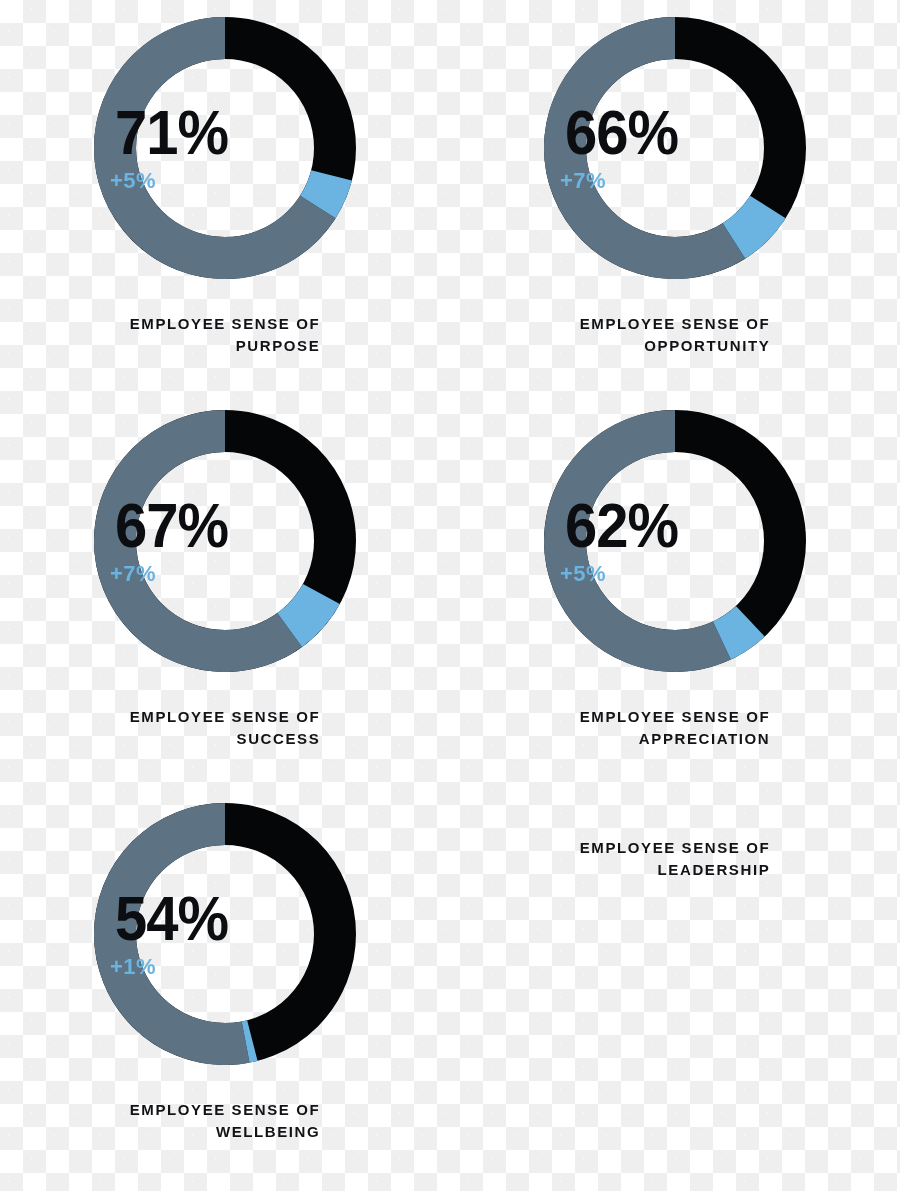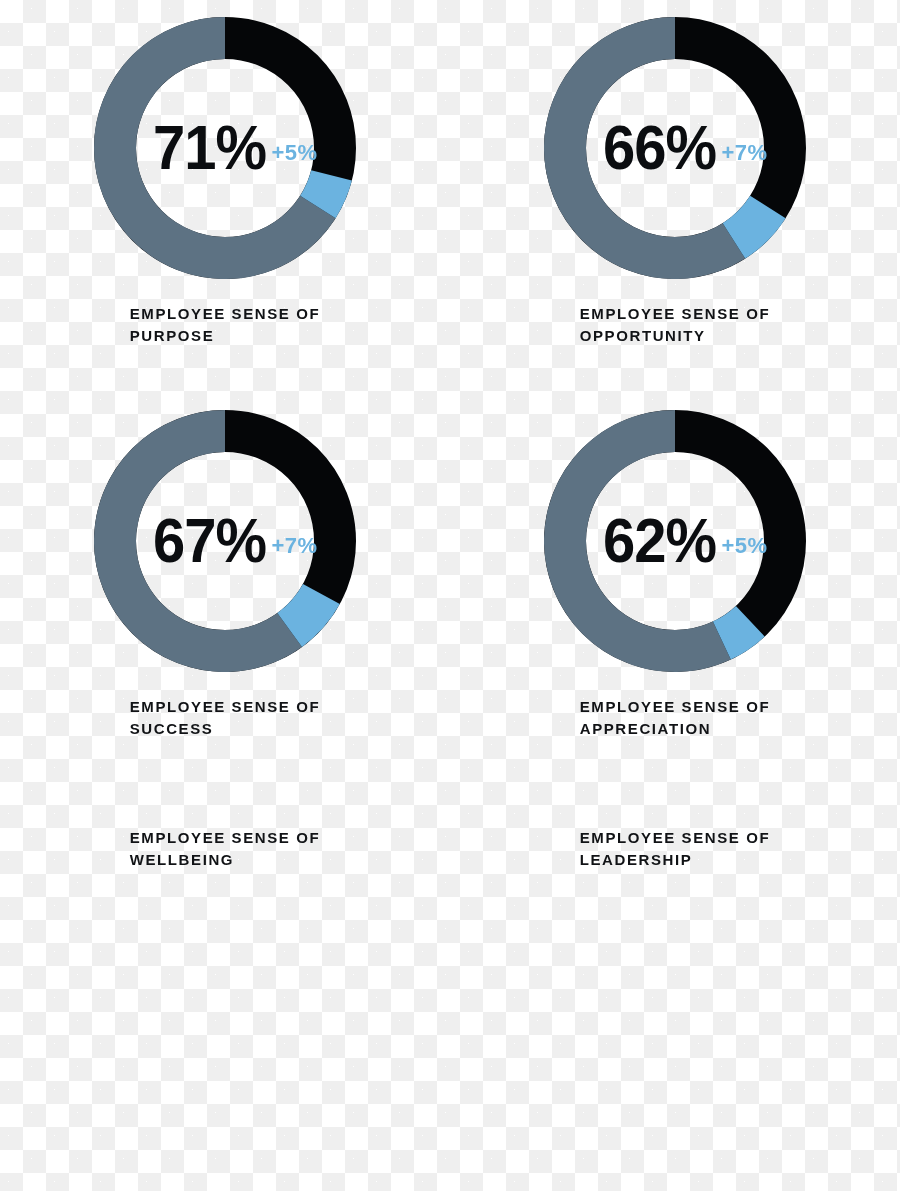--- a/index.html
+++ b/index.html
@@ -46,26 +46,27 @@
   }
 
   .donut-svg {
     display: block;
     width: 262px;
     height: 262px;
   }
 
   .donut-center {
     position: absolute;
-    left: 8px;
+    left: 16px;
     top: 0;
     width: 262px;
     height: 262px;
     display: flex;
-    align-items: center;
+    flex-direction: column;
+    align-items: flex-start;
     justify-content: center;
     pointer-events: none;
   }
 
   .value-big {
     font-family: "Liberation Sans Narrow", "Liberation Sans", sans-serif;
     font-weight: bold;
     font-size: 63px;
     line-height: 0.92;
     letter-spacing: -1px;
@@ -79,28 +80,28 @@
     font-weight: bold;
     font-size: 22px;
     line-height: 1;
     letter-spacing: 0.5px;
     color: #6bb3e0;
     margin-top: 9px;
     white-space: nowrap;
   }
 
   .chart-label {
-    margin-top: 24px;
+    margin-top: 34px;
     font-family: "Liberation Sans", sans-serif;
     font-weight: bold;
     font-size: 15px;
     line-height: 1.45;
     letter-spacing: 1.6px;
     color: #111316;
-    text-align: left;
+    text-align: right;
     text-transform: uppercase;
     max-width: 260px;
   }
 </style>
 </head>
 <body>
 
 <div id="chart-grid">
     <div class="chart-cell">
       <div class="donut-wrap">
@@ -164,20 +165,31 @@
           <div class="value-big">62%</div>
           <div class="value-delta">+5%</div>
         </div>
       </div>
       <div class="chart-label">
         <div>EMPLOYEE SENSE OF</div>
         <div>APPRECIATION</div>
       </div>
     </div>
     <div class="chart-cell">
+      <div class="donut-wrap">
+        <svg class="donut-svg" viewBox="0 0 262 262">
+          <circle cx="131" cy="131" r="110" fill="none" stroke="#050608" stroke-width="42"></circle>
+          <path d="M 131.00 21.00 A 110 110 0 1 0 151.61 239.05" fill="none" stroke="#5D7283" stroke-width="42" stroke-linecap="butt"></path>
+          <path d="M 151.61 239.05 A 110 110 0 0 0 158.36 237.54" fill="none" stroke="#6BB3E0" stroke-width="42" stroke-linecap="butt"></path>
+        </svg>
+        <div class="donut-center">
+          <div class="value-big">54%</div>
+          <div class="value-delta">+1%</div>
+        </div>
+      </div>
       <div class="chart-label">
         <div>EMPLOYEE SENSE OF</div>
         <div>WELLBEING</div>
       </div>
     </div>
     <div class="chart-cell">
       <div class="chart-label">
         <div>EMPLOYEE SENSE OF</div>
         <div>LEADERSHIP</div>
       </div>

